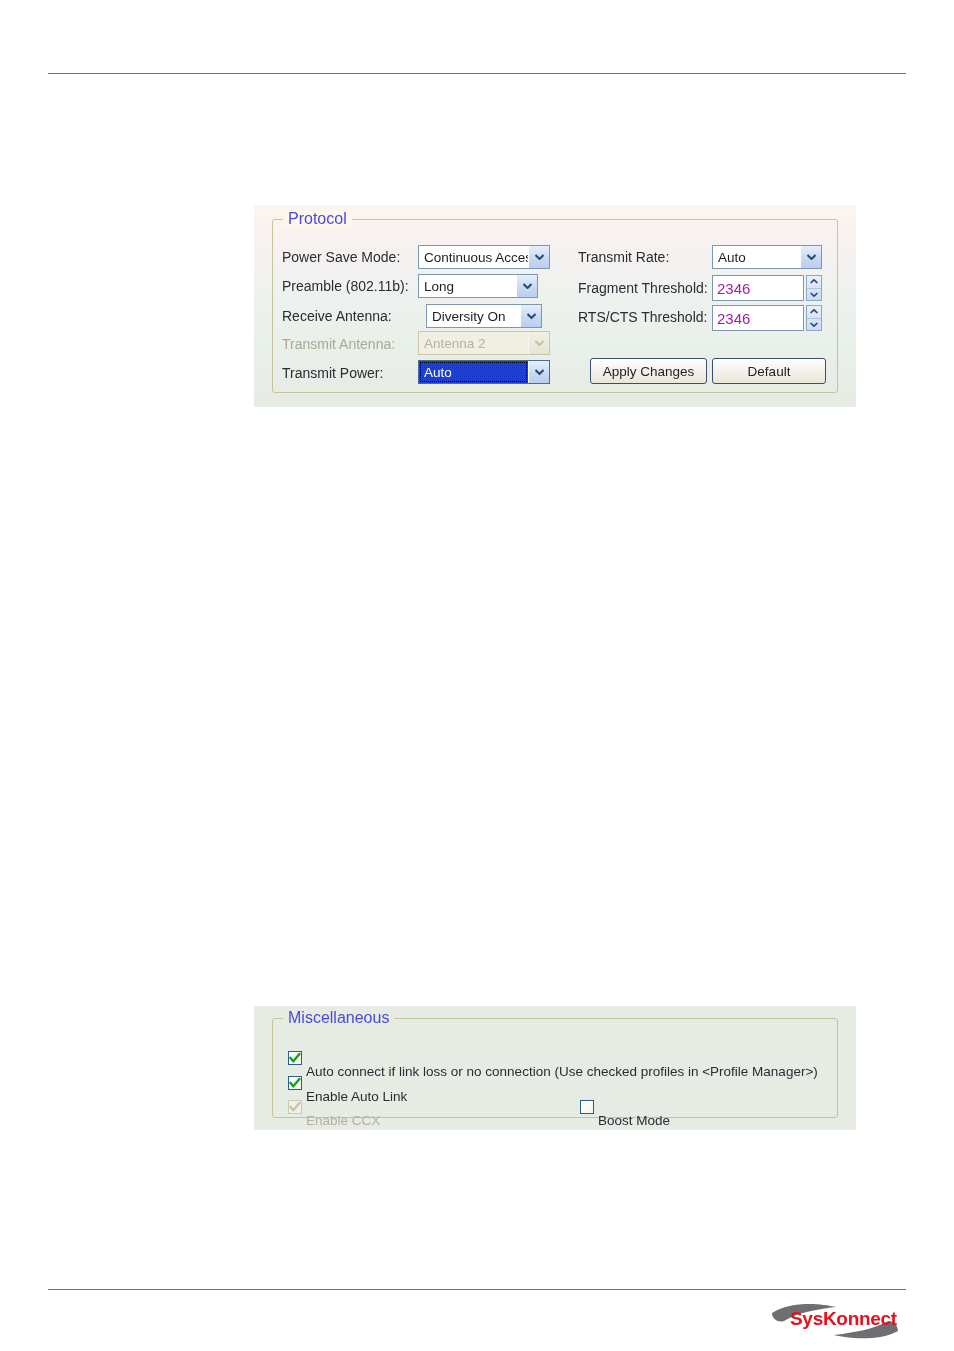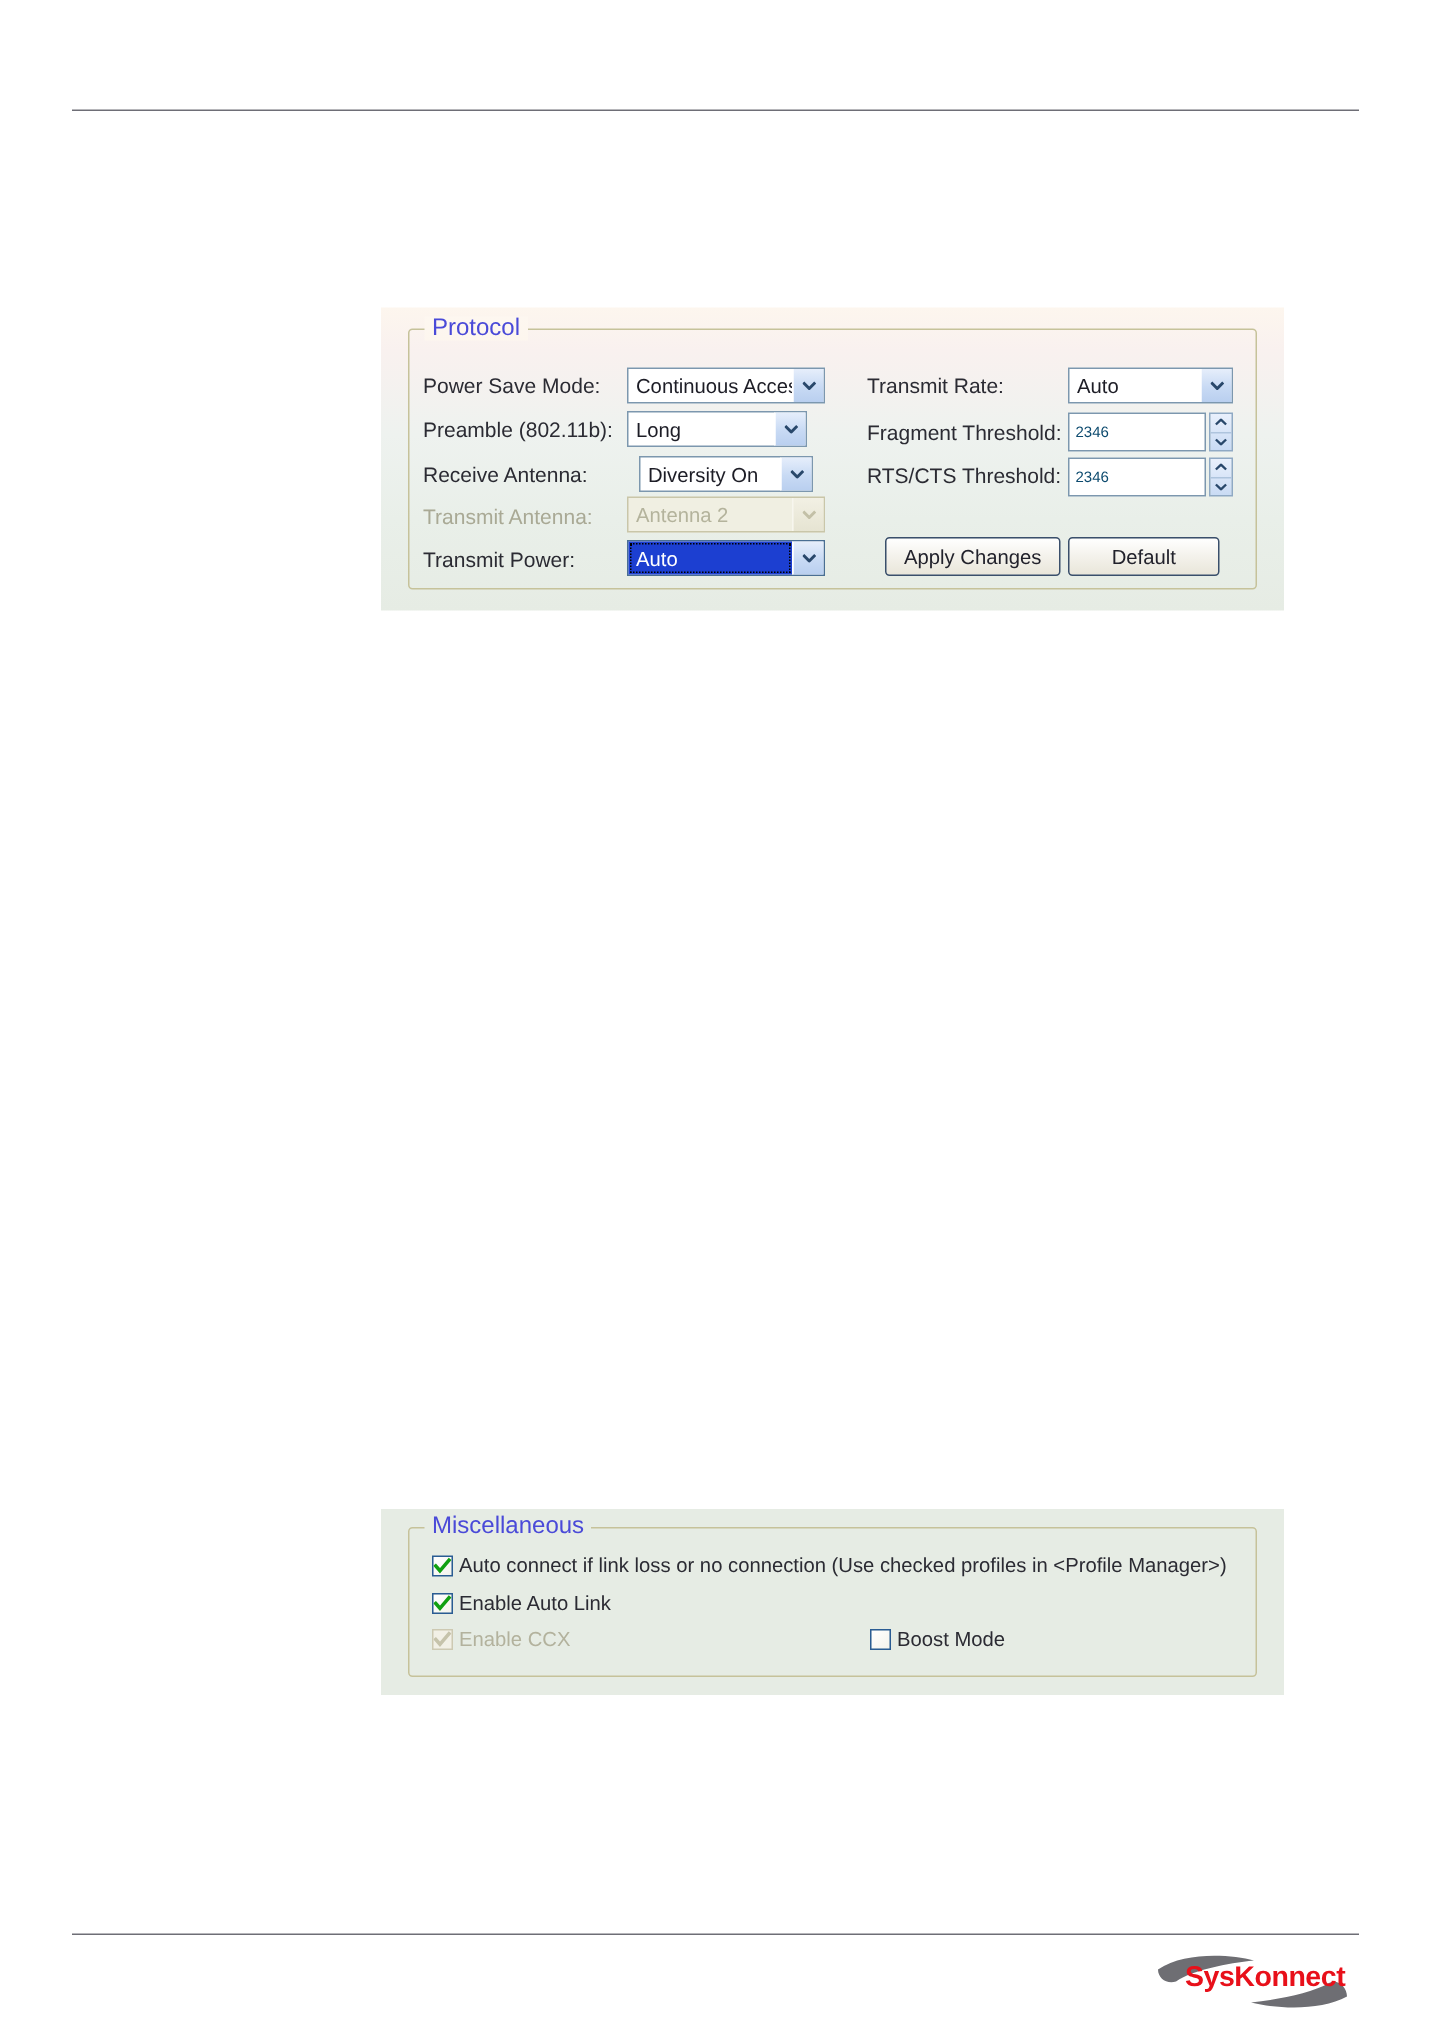--- a/index.html
+++ b/index.html
@@ -156,22 +156,22 @@
     align-items: stretch;
   }
   .spin .txt {
     box-sizing: border-box;
     flex: 1 1 auto;
     background: #ffffff;
     border: 1px solid #7c97ae;
     display: flex;
     align-items: center;
     padding-left: 4px;
-    font-size: 10px;
-    color: #0c4a6e;
+    font-size: 15px;
+    color: #a21caf;
   }
   .spin .btns {
     box-sizing: border-box;
     flex: 0 0 16px;
     width: 16px;
     margin-left: 2px;
     display: flex;
     flex-direction: column;
     border: 1px solid #8fa9c4;
     background: linear-gradient(180deg,#e9f0fc 0%, #c9dbf4 100%);
@@ -219,20 +219,21 @@
   }
   .cbox svg { position: absolute; left: 0; top: 0; }
   .cbox.disabled {
     border-color: #cdc9b2;
     background: #f2f0e6;
   }
   .cb-label {
     font-size: 13.5px;
     color: #2b2b33;
     line-height: 15px;
+    margin-top: 28px;
   }
   .cb-label.disabled { color: #b3b29d; }
 
   
   .logo {
     position: absolute;
     left: 762px;
     top: 1297px;
     width: 146px;
     height: 46px;
@@ -350,21 +351,21 @@
       </div>
       <div>
         <svg width="8" height="5" viewBox="0 0 8 5">
             <path d="M0.6 1 L4 4.2 L7.4 1" fill="none" stroke="#29486b" stroke-width="1.6"></path>
           </svg>
       </div>
     </span>
   </div>
 
   <div class="btn" style="left:322px; top:153px; width:117px;margin-left:14px;">Apply Changes</div>
-  <div class="btn" style="left:458px; top:153px; width:101px;">Default</div>
+  <div class="btn" style="left:458px; top:153px; width:114px;">Default</div>
 
 </div>
 
 <div class="card misc">
 
   <div class="groupbox misc">
     <span class="group-title">Miscellaneous</span>
   </div>
 
   <div class="cbrow" style="left:34px; top:30px;">

